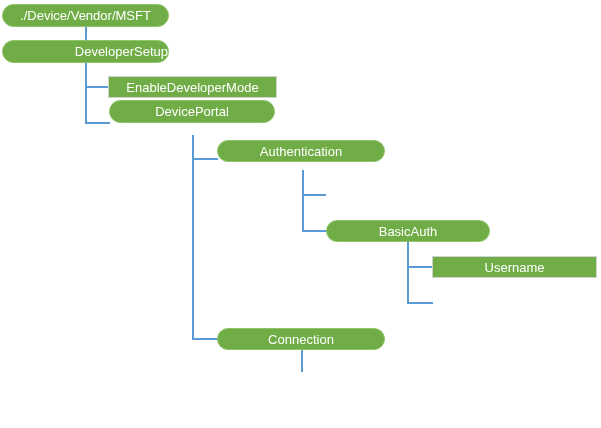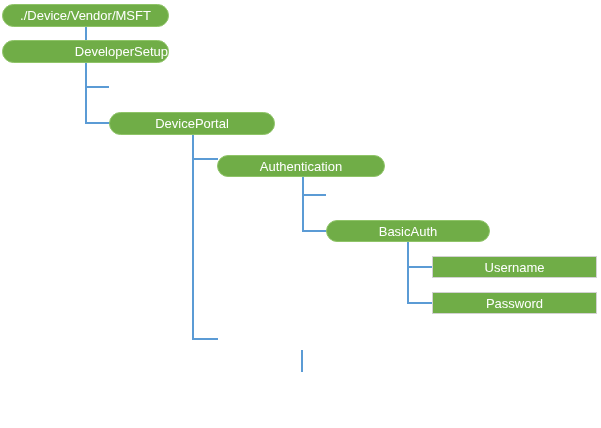--- a/index.html
+++ b/index.html
@@ -61,28 +61,31 @@
     <div class="connector h" style="left: 407px; top: 302px; width: 26px;"></div>
     <div class="connector v" style="left: 301px; top: 350px; height: 61px;"></div>
     <div class="connector h" style="left: 301px; top: 374px; width: 25px;"></div>
     <div class="connector h" style="left: 301px; top: 410px; width: 25px;"></div>
     <div class="node pill" style="left: 2px; top: 4px; width: 167px; height: 23px;">
       <span>./Device/Vendor/MSFT</span>
     </div>
     <div class="node pill" style="left: 2px; top: 40px; width: 167px; height: 23px; justify-content: flex-end;">
       <span>DeveloperSetup</span>
     </div>
-    <div class="node pill" style="left: 109px; top: 112px; width: 166px; height: 23px;">
+    <div class="node rect" style="left: 108px; top: 76px; width: 169px; height: 22px;">
+      <span>EnableDeveloperMode</span>
+    </div>
+    <div class="node pill" style="left: 109px; top: 100px; width: 166px; height: 23px;">
       <span>DevicePortal</span>
     </div>
-    <div class="node pill" style="left: 217px; top: 155px; width: 168px; height: 22px;">
+    <div class="node pill" style="left: 217px; top: 140px; width: 168px; height: 22px;">
       <span>Authentication</span>
     </div>
     <div class="node rect" style="left: 432px; top: 256px; width: 165px; height: 22px;">
       <span>Username</span>
     </div>
     <div class="node pill" style="left: 326px; top: 220px; width: 164px; height: 22px;">
       <span>BasicAuth</span>
     </div>
-    <div class="node rect" style="left: 432px; top: 292px; width: 165px; height: 22px;">
-      <span>Password</span>
+    <div class="node pill" style="left: 217px; top: 328px; width: 168px; height: 22px;">
+      <span>Connection</span>
     </div>
   </div>
 
 </body></html>

